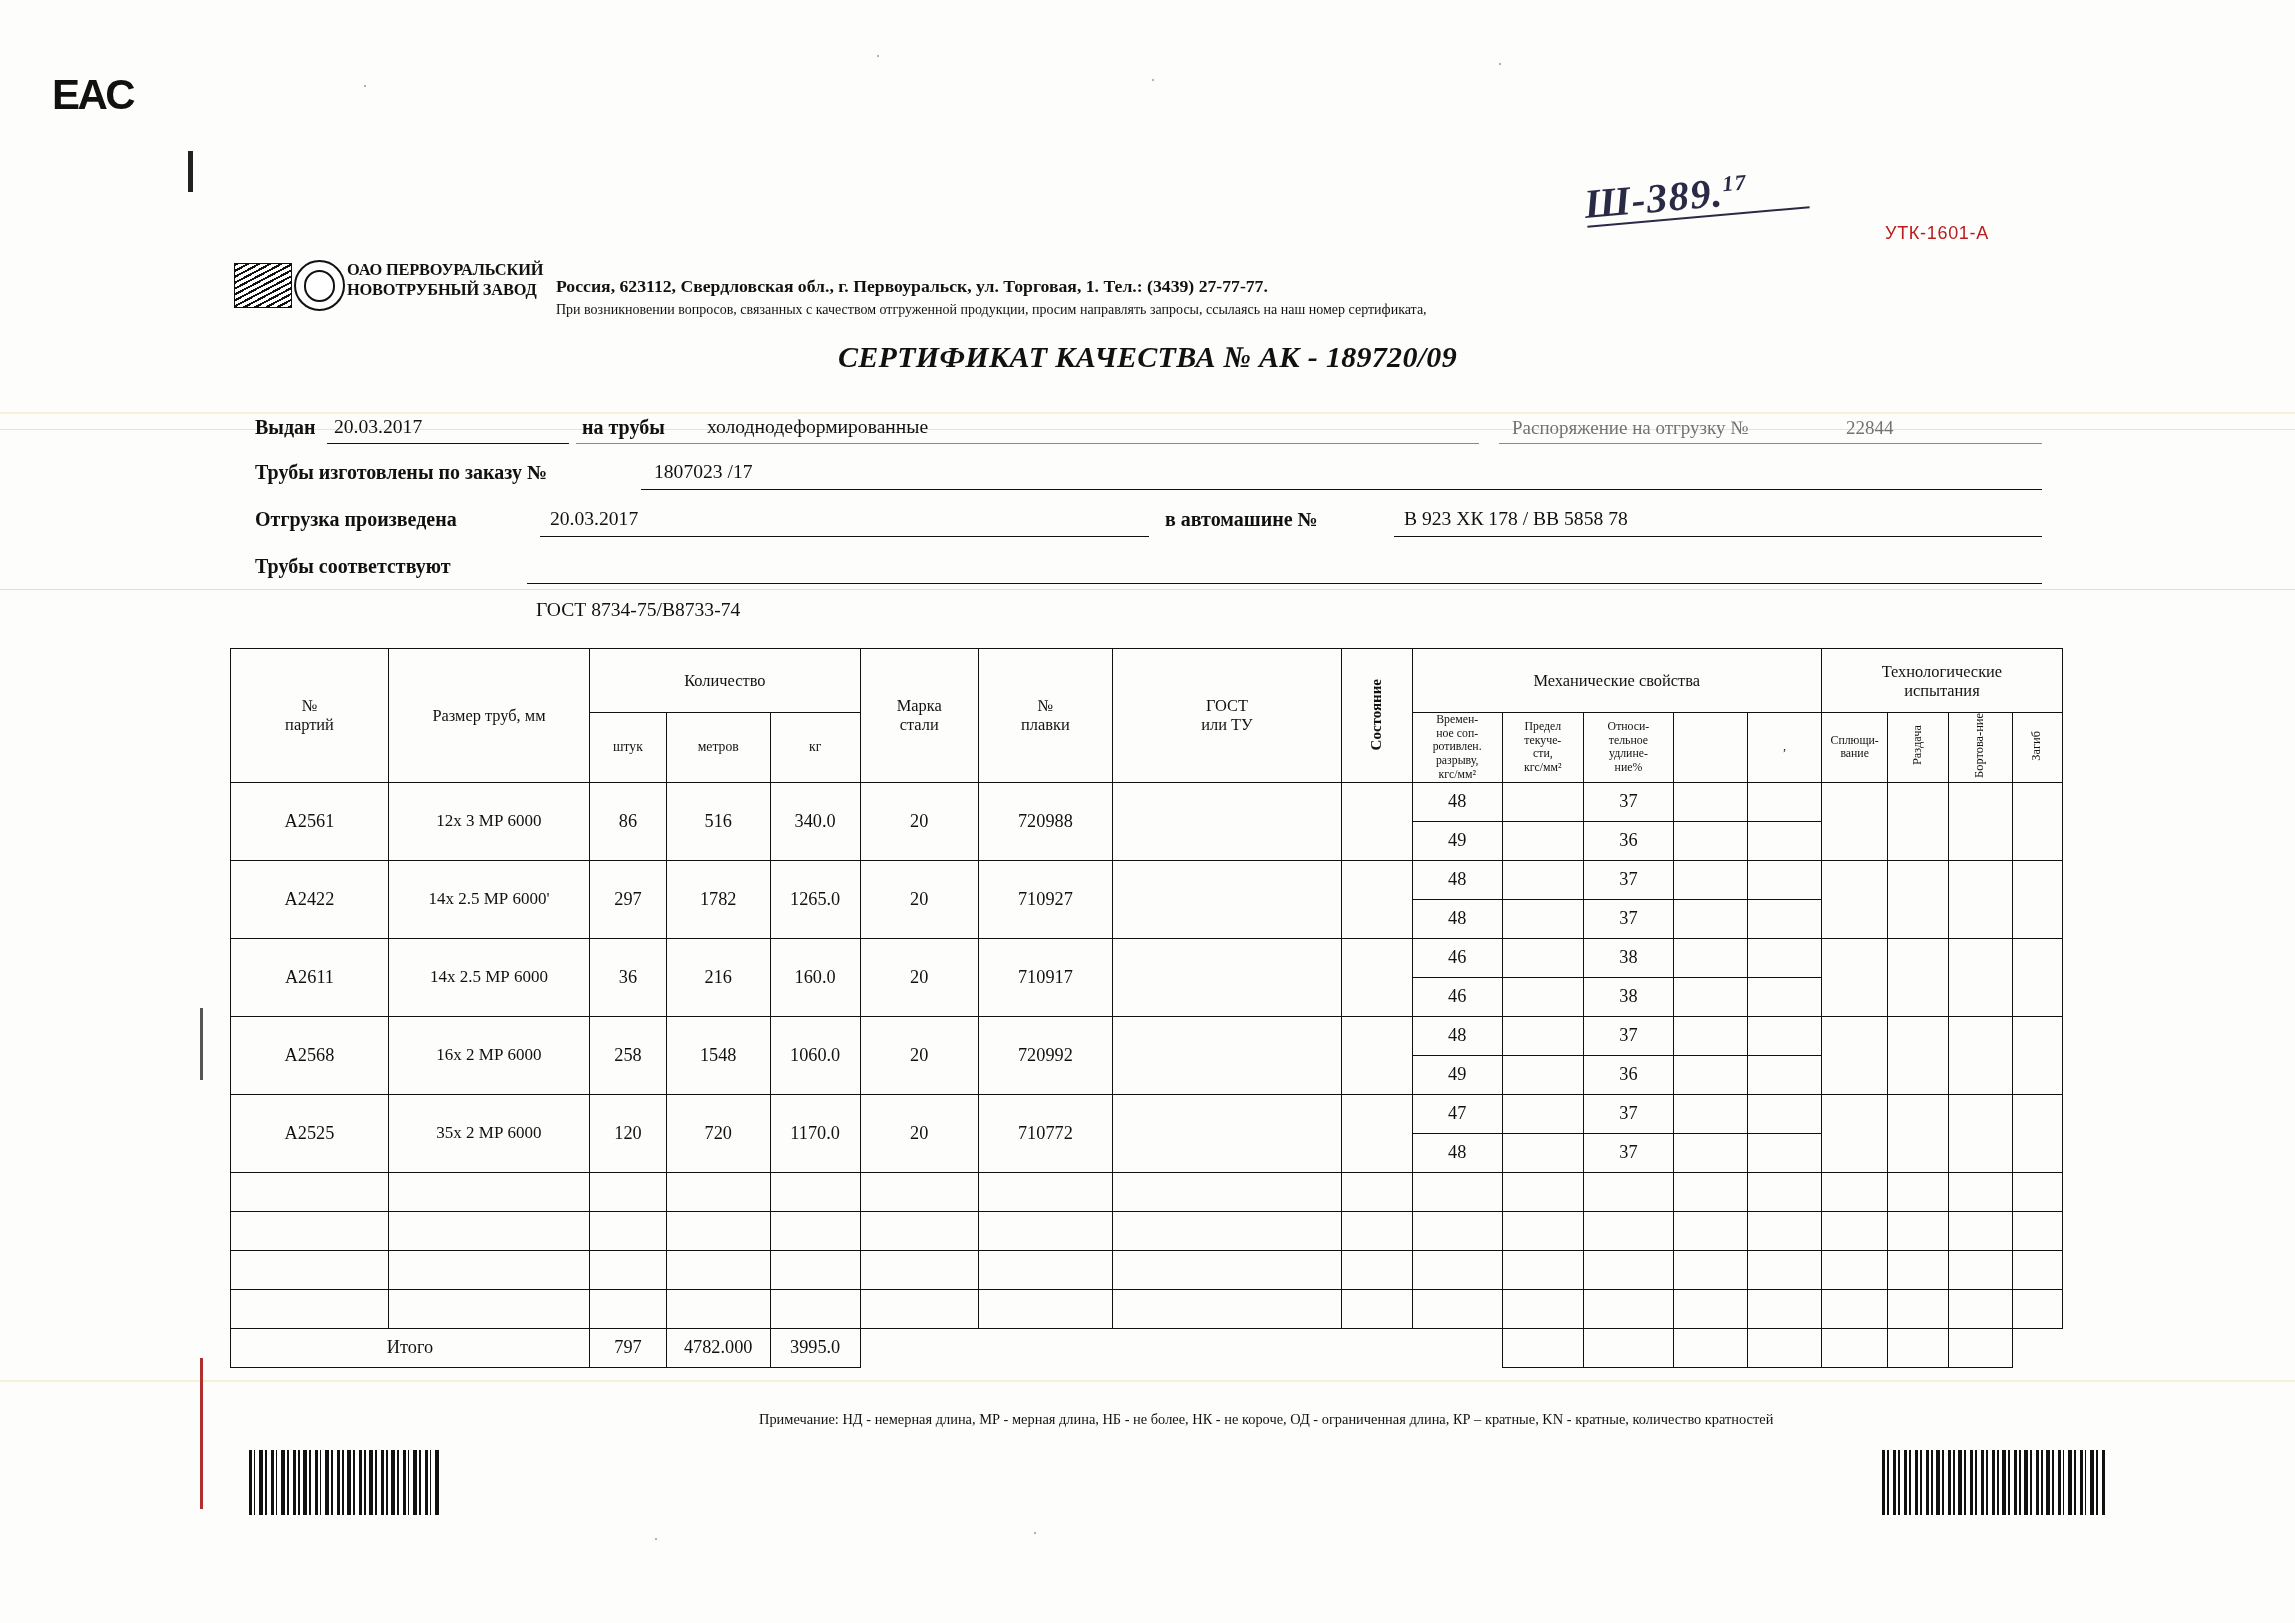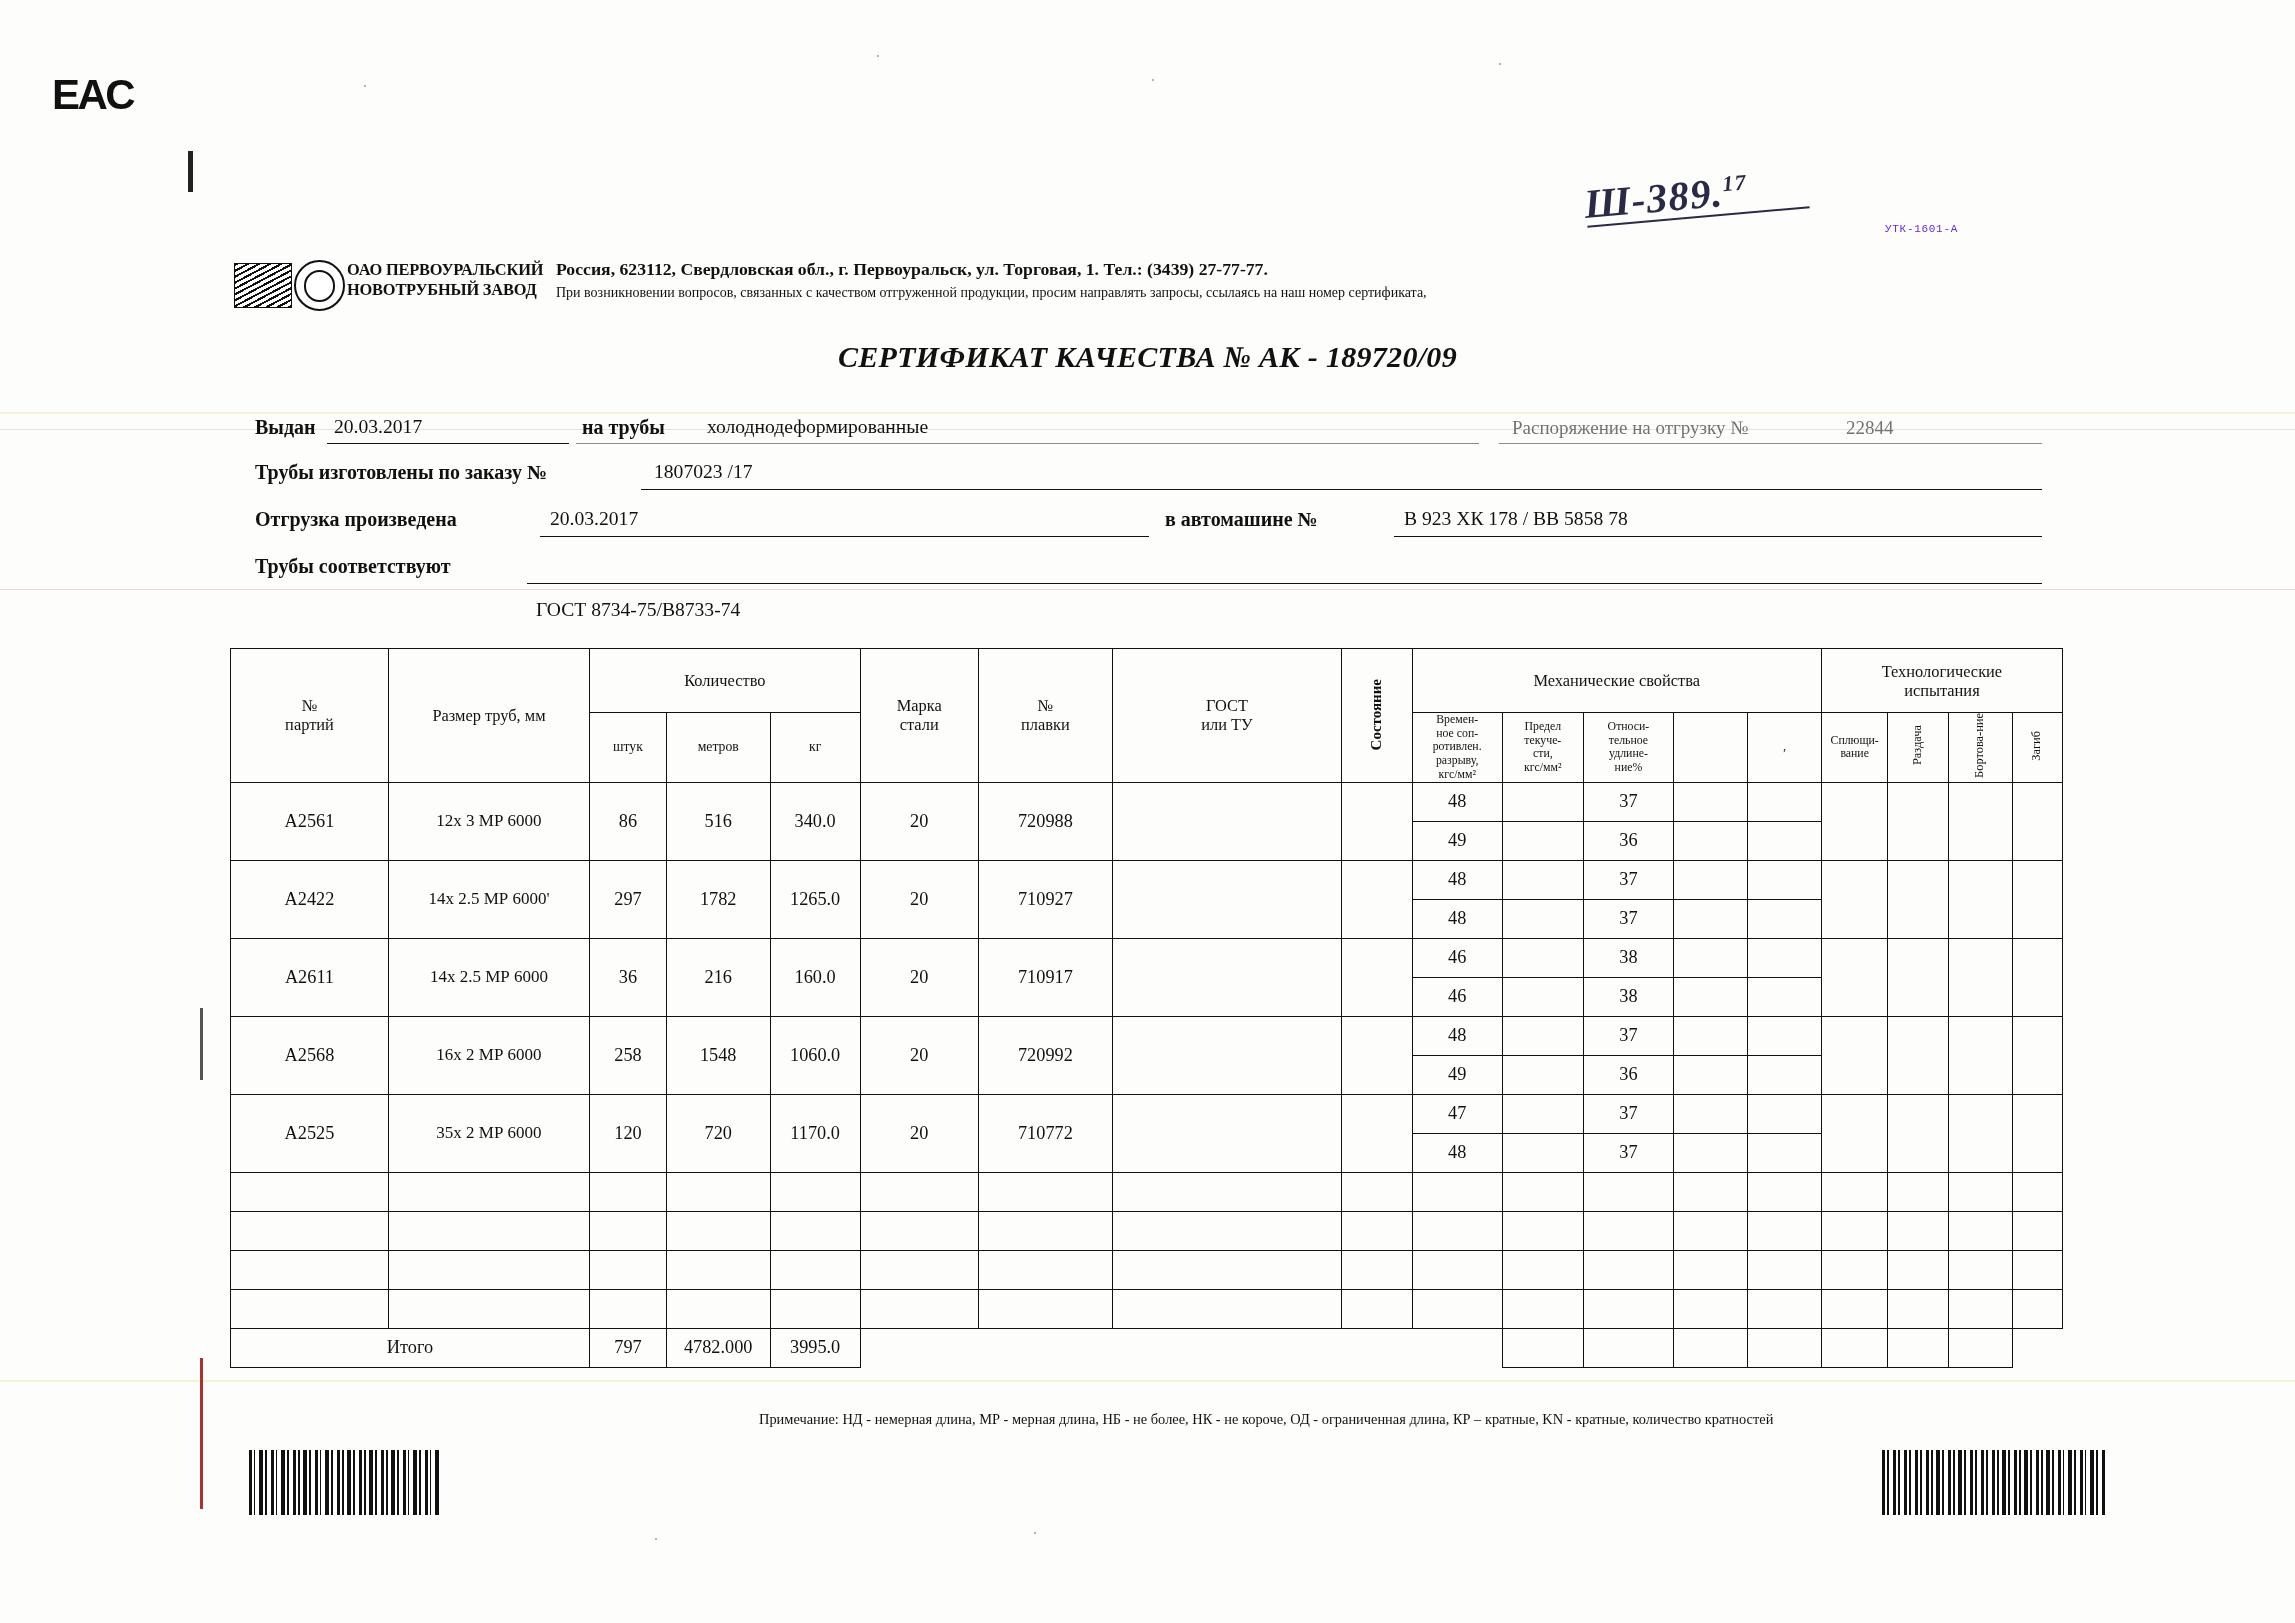--- a/index.html
+++ b/index.html
@@ -103,21 +103,21 @@
     font-family: "Liberation Sans", sans-serif;
     font-weight: bold;
     font-size: 42px;
     letter-spacing: -2.6px;
     color: #111;
   }
 
   .addr-block {
     position: absolute;
     left: 327px;
-    top: 0px;
+    top: 17px;
     width: 1375px;
   }
   .addr-line1 {
     font-family: "Liberation Serif", serif;
     font-weight: bold;
     font-size: 17.7px;
     color: #111;
     margin-bottom: 3.9px;
   }
   .addr-line2 {
@@ -128,23 +128,23 @@
   }
   .addr-line2 .mail {
     text-decoration: underline;
     color: #1a1a8c;
   }
 
   .utk {
     position: absolute;
     left: 1885px;
     top: 223px;
-    font-family: Liberation Mono, monospace;
-    font-size: 11px;
-    color: #6d28d9;
+    font-family: Liberation Sans, sans-serif;
+    font-size: 18px;
+    color: #b91c1c;
     letter-spacing: 0.7px;
   }
 
   
   .handwritten {
     position: absolute;
     left: 1584px;
     top: 173px;
     font-family: "Liberation Serif", serif;
     font-style: italic;

